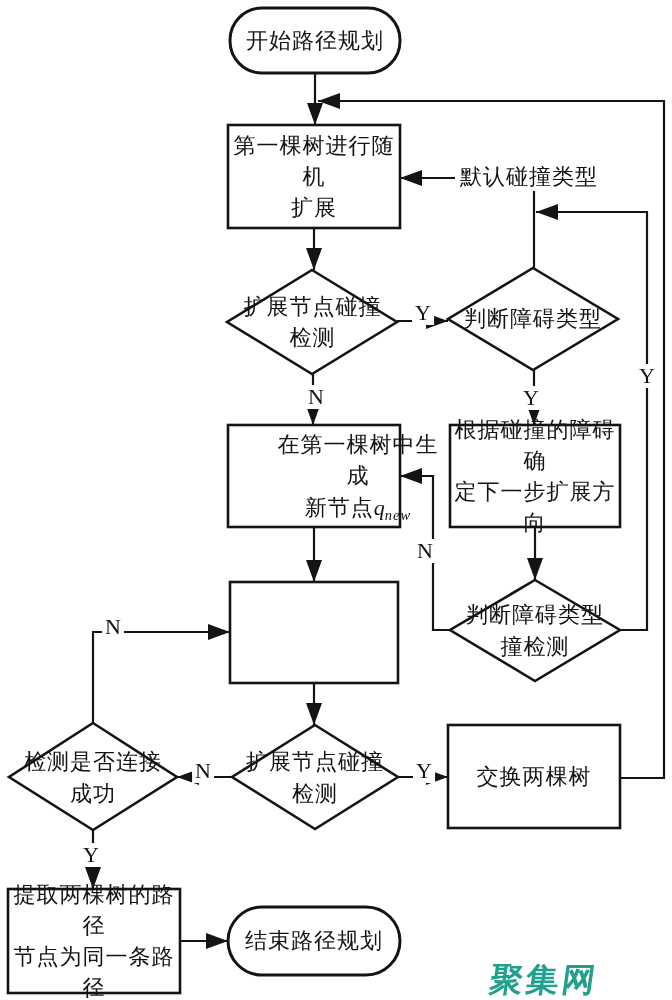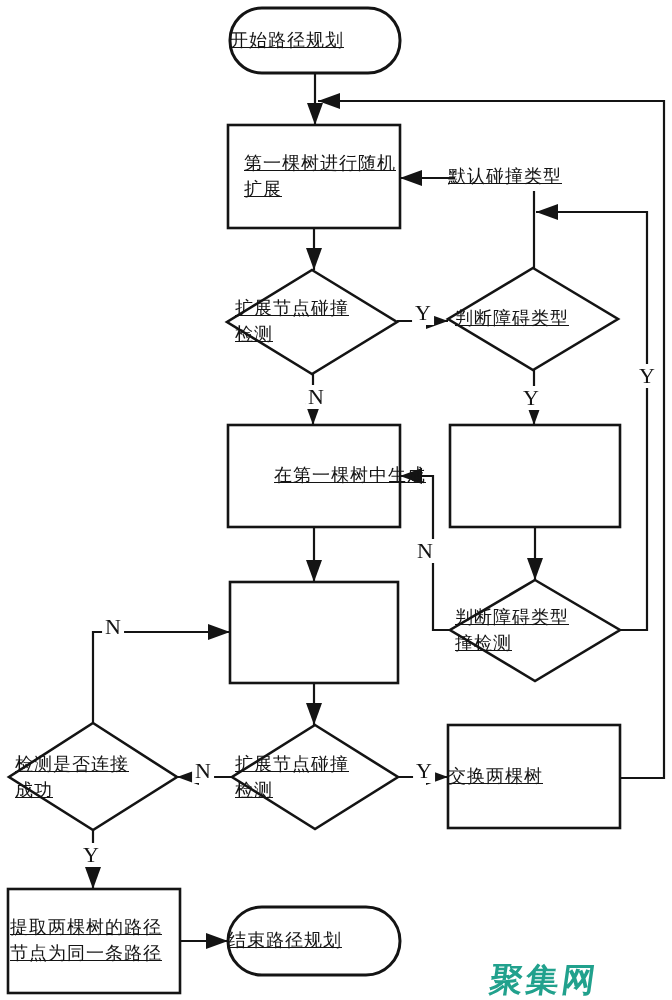--- a/index.html
+++ b/index.html
@@ -2,22 +2,22 @@
 <html><head>
 <meta charset="utf-8">
 <style>
   html,body{margin:0;padding:0;background:#ffffff;}
   .canvas{
     position:relative;width:672px;height:1000px;background:#ffffff;overflow:hidden;
     font-family:"Liberation Serif","DejaVu Serif",serif;color:#141414;
   }
   .canvas svg{position:absolute;left:0;top:0;}
   .node-label{
-    position:absolute;display:flex;flex-direction:column;align-items:flex-start;justify-content:center;
-    text-align:center;font-size:18px;line-height:1.42;letter-spacing:1px;pointer-events:none;text-decoration:underline;
+    position:absolute;display:flex;flex-direction:column;align-items:center;justify-content:center;
+    text-align:center;font-size:22px;line-height:1.42;letter-spacing:1px;pointer-events:none;
   }
   .edge-label{
     position:absolute;transform:translate(-50%,-50%);font-size:22px;line-height:1;
     background:#ffffff;padding:1px 3px;pointer-events:none;
   }
   .node-label i{font-style:italic;letter-spacing:0;}
   .node-label sub{font-size:0.66em;font-style:italic;letter-spacing:1px;line-height:0;}
   .watermark{
     position:absolute;left:490px;top:958px;font-size:33px;font-weight:bold;
     color:#21a18d;transform:skewX(-8deg);letter-spacing:3px;
@@ -73,42 +73,49 @@
       <polygon points="93,723 177,777 93,830 9,777" stroke-width="2.6"></polygon>
       <rect x="8" y="889" width="172" height="104" stroke-width="2.6"></rect>
       <rect x="228" y="907" width="172" height="68" rx="34" ry="34" stroke-width="3"></rect>
     </g>
   </svg>
 
   <div class="node-label" style="left:230px;top:8px;width:170px;height:65px;">
     <span>开始路径规划</span>
   </div>
 
-  <div class="node-label" style="left:228px;top:125px;width:172px;height:103px;padding-left:16px;">
+  <div class="node-label" style="left:228px;top:125px;width:172px;height:103px;">
     <span>第一棵树进行随机</span>
     <span>扩展</span>
   </div>
 
   <div class="node-label" style="left:448px;top:162px;width:162px;height:30px;">
     <span>默认碰撞类型</span>
   </div>
 
   <div class="node-label" style="left:235px;top:281px;width:155px;height:82px;">
     <span>扩展节点碰撞</span>
     <span>检测</span>
   </div>
 
   <div class="node-label" style="left:455px;top:291px;width:156px;height:56px;">
     <span>判断障碍类型</span>
   </div>
 
   <div class="node-label" style="left:230px;top:427px;width:168px;height:98px;margin-left:44px;">
     <span>在第一棵树中生成</span>
+    <span>
+      <span>新节点</span><i>q</i><sub>new</sub>
+    </span>
   </div>
 
+  <div class="node-label" style="left:452px;top:427px;width:166px;height:98px;">
+    <span>根据碰撞的障碍确</span>
+    <span>定下一步扩展方向</span>
+  </div>
 
   <div class="node-label" style="left:455px;top:589px;width:160px;height:83px;">
     <span>判断障碍类型</span>
     <span>撞检测</span>
   </div>
 
 
   <div class="node-label" style="left:235px;top:736px;width:160px;height:83px;">
     <span>扩展节点碰撞</span>
     <span>检测</span>

